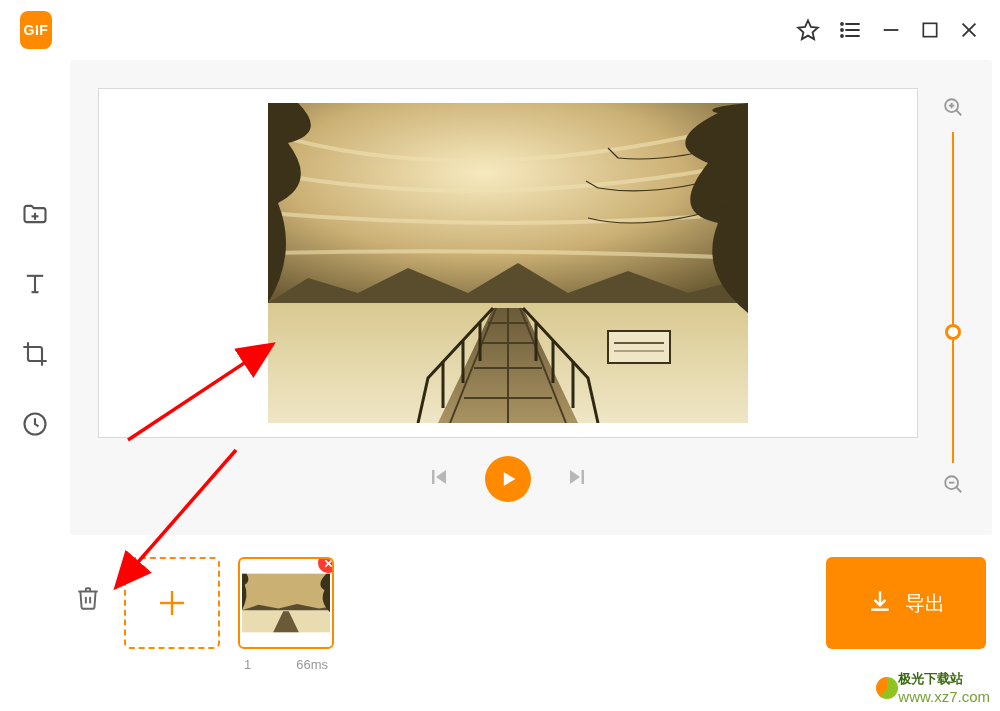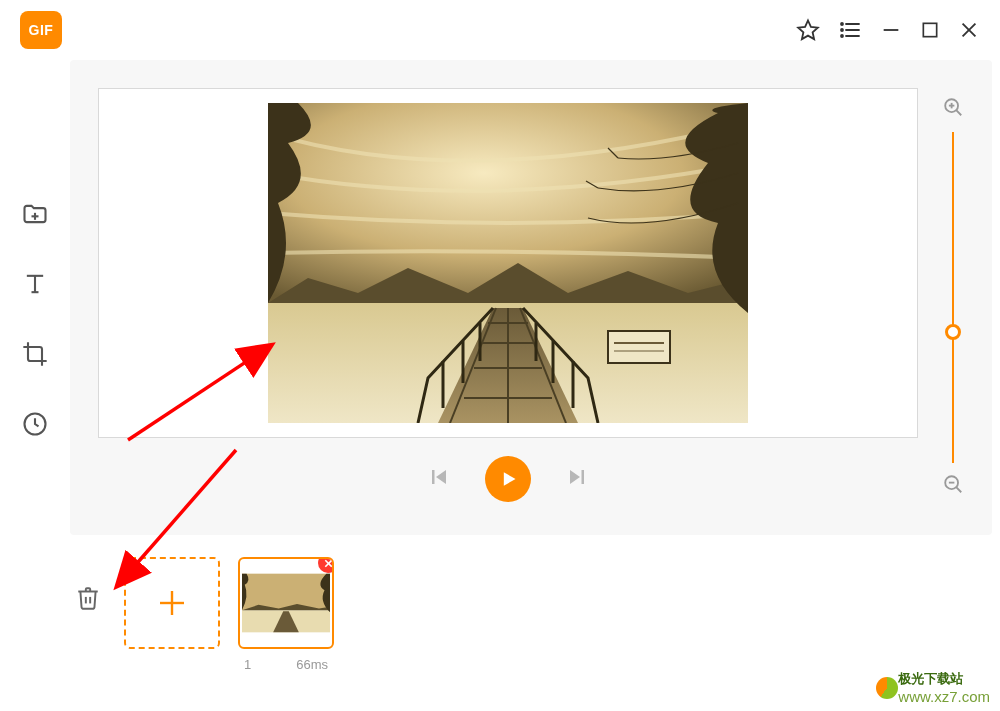--- a/index.html
+++ b/index.html
@@ -14,21 +14,21 @@
 
   
   .titlebar {
     height: 60px;
     display: flex;
     align-items: center;
     justify-content: space-between;
     padding: 0 20px;
   }
   .logo {
-    width: 42px;
+    width: 32px;
     height: 38px;
     background: #ff8a00;
     border-radius: 8px;
     color: #fff;
     font-weight: 700;
     font-size: 14px;
     display: flex;
     align-items: center;
     justify-content: center;
     letter-spacing: 0.5px;
@@ -426,20 +426,30 @@
                 <line x1="19" y1="5" x2="5" y2="19"></line>
               </svg>
           </span>
         </div>
         <div class="frame-meta">
           <span>1</span>
           <span>66ms</span>
         </div>
       </div>
 
+      <div class="export-btn">
+        <span>
+          <svg width="26" height="26" viewBox="0 0 24 24" fill="none" stroke="#fff" stroke-width="2.2">
+              <path d="M12 3v12"></path>
+              <polyline points="7 11 12 16 17 11"></polyline>
+              <path d="M4 20h16"></path>
+            </svg>
+        </span>
+        <span>导出</span>
+      </div>
     </div>
   </div>
 </div>
 
 <svg class="arrows" width="1000" height="711">
   <defs>
     <marker id="ah" markerWidth="12" markerHeight="12" refX="9" refY="5" orient="auto">
       <polygon points="0,0 11,5 0,10" fill="#ff0000"></polygon>
     </marker>
   </defs>

